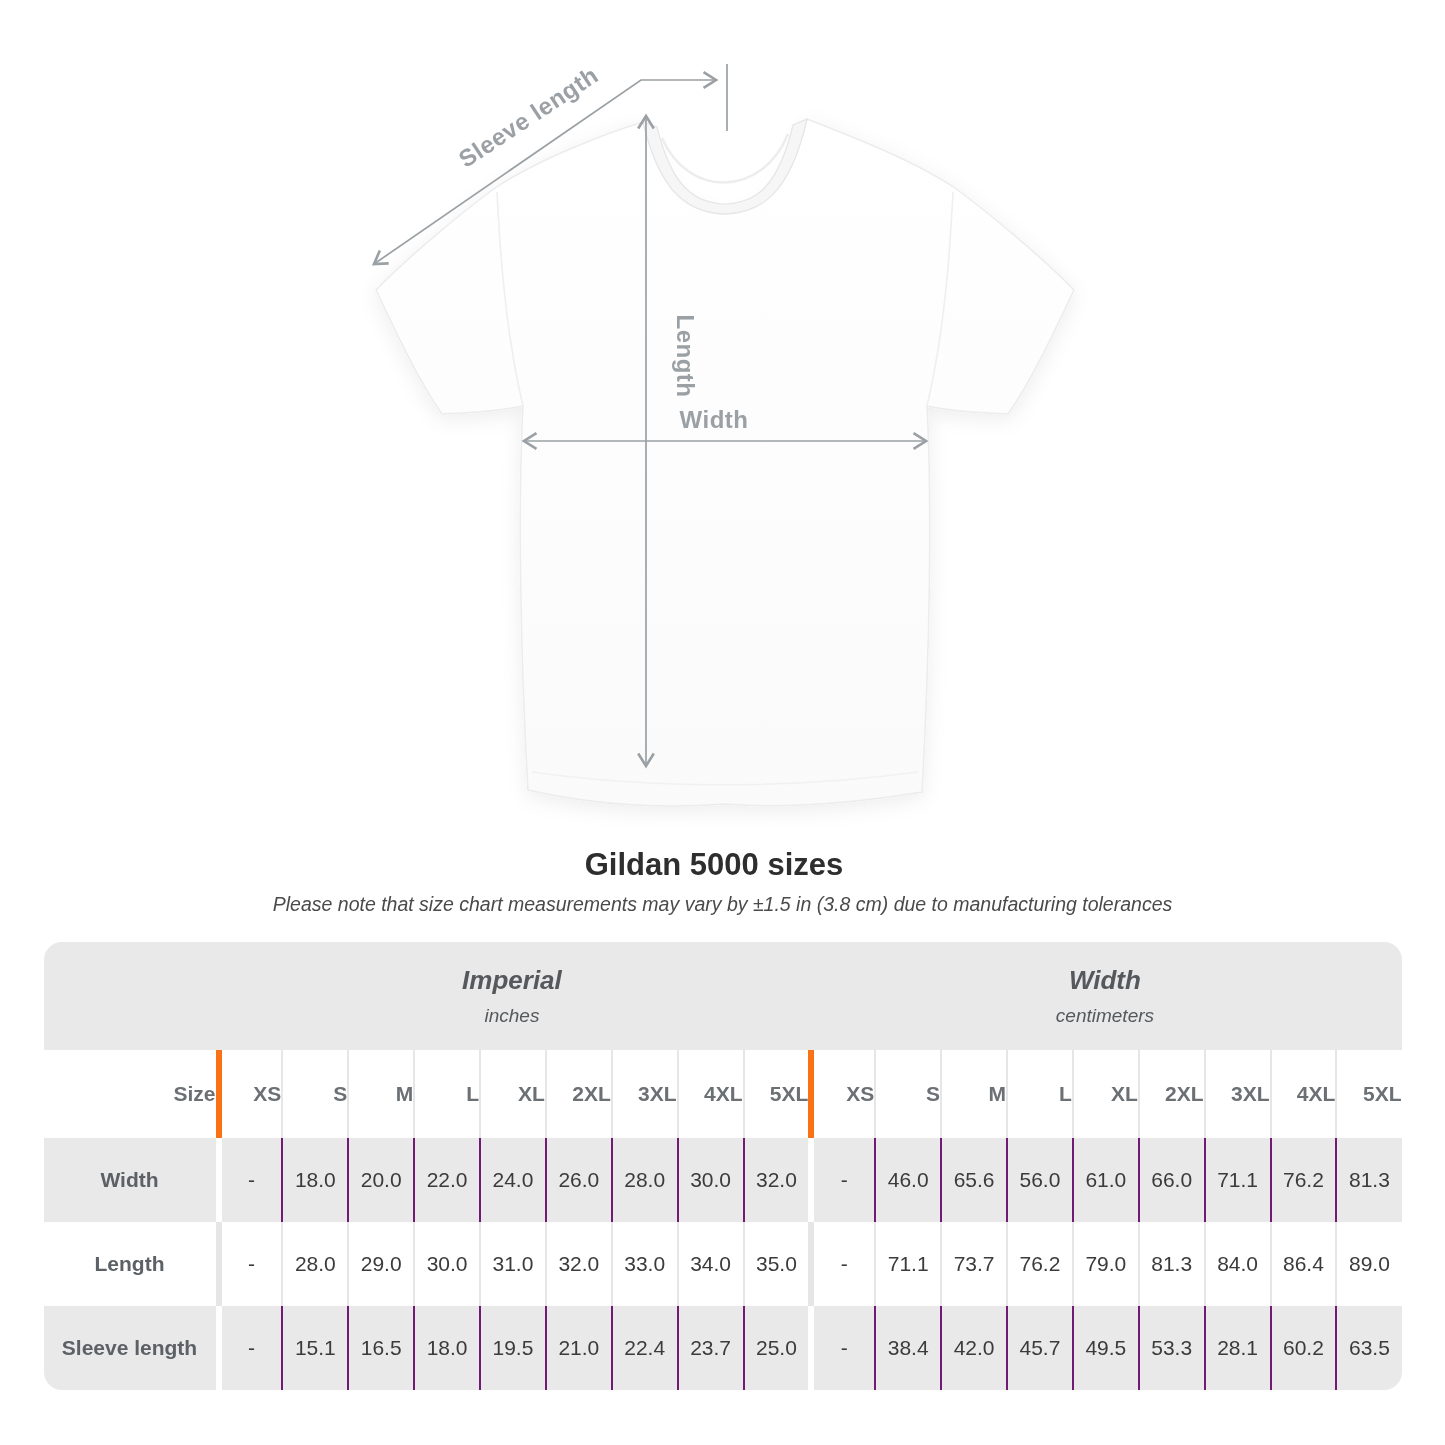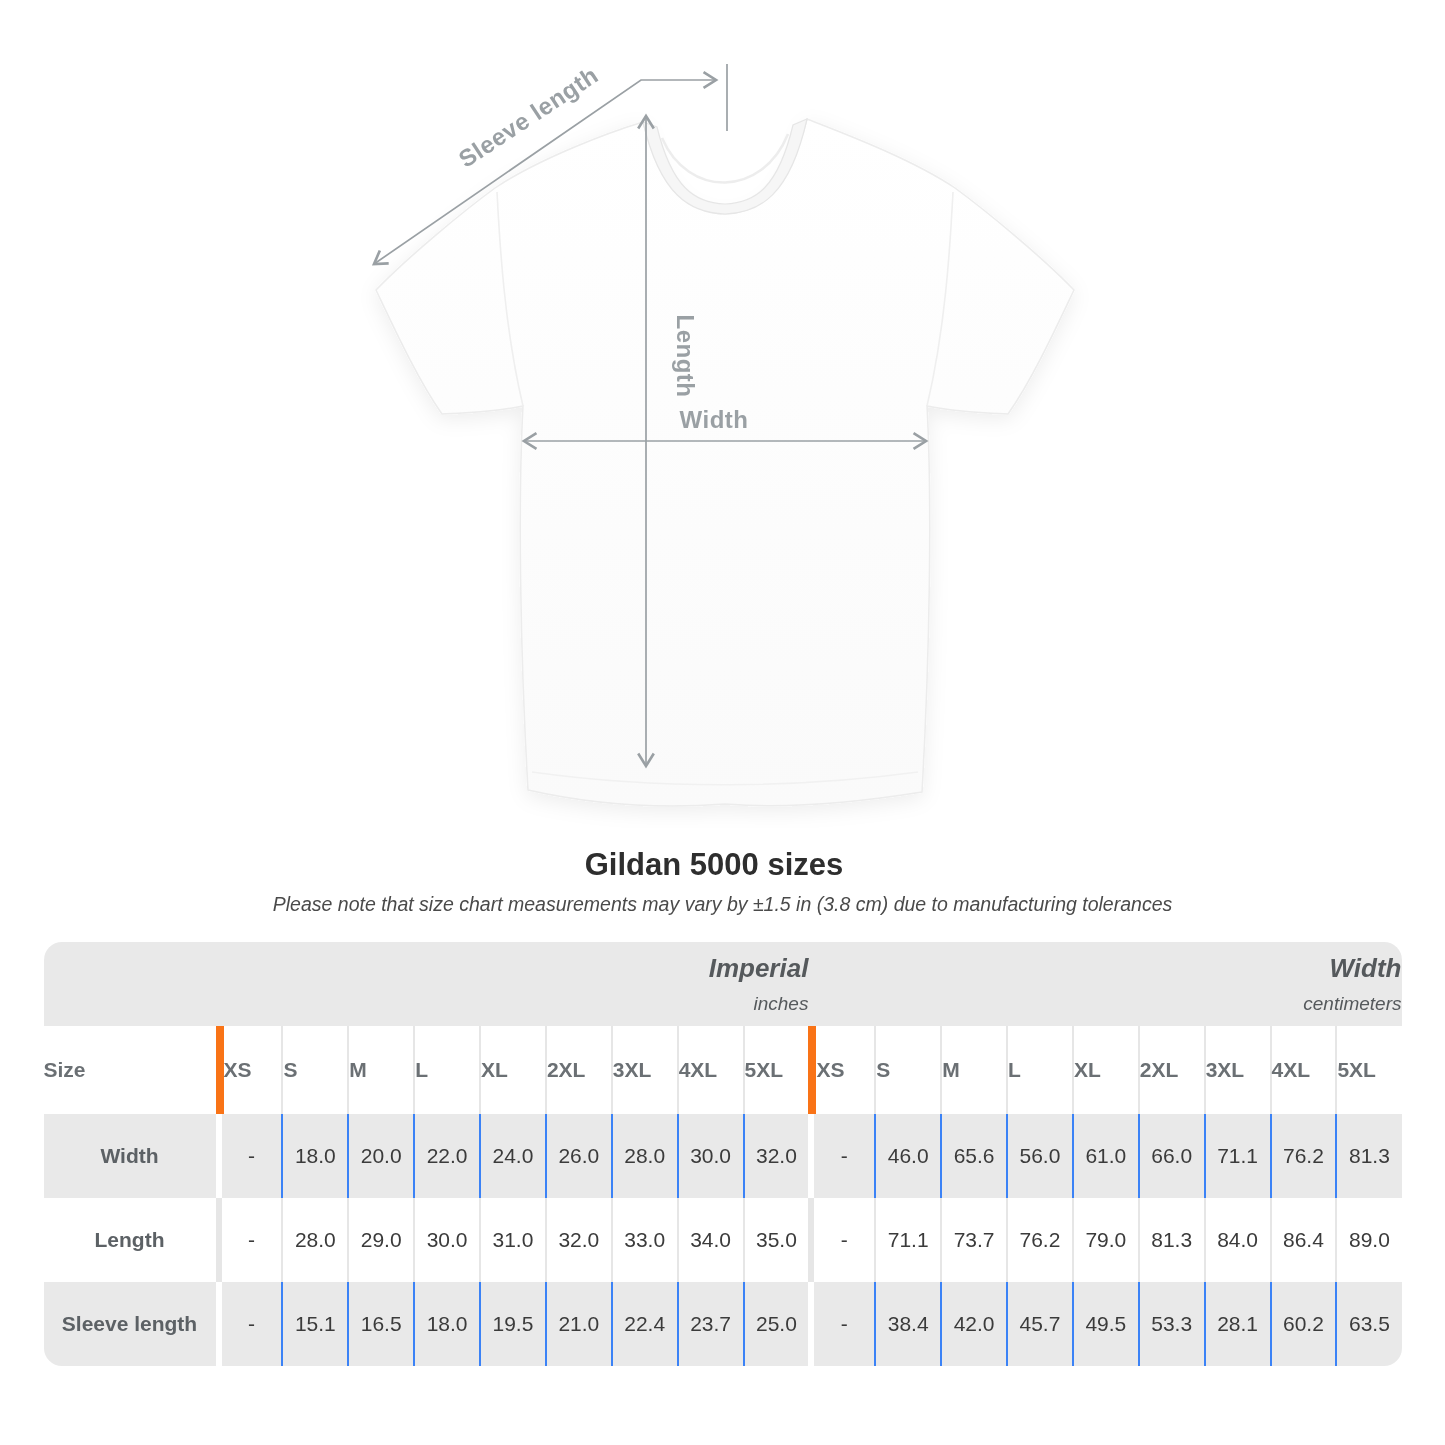--- a/index.html
+++ b/index.html
@@ -26,41 +26,41 @@
   }
 
   
   .table-wrap{
     width:1358px;margin:26px auto 0 auto;border-radius:18px;overflow:hidden;background:#ffffff;
   }
   table.size-table{
     width:100%;border-collapse:separate;border-spacing:0;table-layout:fixed;
   }
   .grp-row th{
-    background:#e9e9e9;height:84px;vertical-align:middle;text-align:right;padding:0;
+    background:#e9e9e9;height:108px;vertical-align:middle;text-align:center;padding:0;
   }
   .gname{font-size:26px;font-weight:bold;font-style:italic;color:#55595c;}
   .gunit{font-size:19px;font-style:italic;color:#55595c;margin-top:9px;font-weight:normal;}
   .size-row th{
-    background:#ffffff;height:88px;vertical-align:middle;text-align:left;
+    background:#ffffff;height:88px;vertical-align:middle;text-align:right;
     font-size:21px;font-weight:bold;color:#6b7074;padding:0;
   }
   tbody th,tbody td{
     height:84px;vertical-align:middle;text-align:center;padding:0;
   }
   tbody th{font-size:21px;font-weight:bold;color:#5c6165;}
   tbody td{font-size:21px;font-weight:normal;color:#3b3b3b;}
   tr.row-gray th,tr.row-gray td{background:#e9e9e9;}
   tr.row-white th,tr.row-white td{background:#ffffff;}
   
   .size-row .sep{border-left:2px solid #e6e6e6;}
-  .size-row .sep-thick{border-left:8px solid #f97316;}
+  .size-row .sep-thick{border-left:6px solid #f97316;}
   tr.row-white .sep{border-left:2px solid #e6e6e6;}
   tr.row-white .sep-thick{border-left:6px solid #e6e6e6;}
-  tr.row-gray .sep{border-left:2px solid #3b82f6;}
+  tr.row-gray .sep{border-left:2px solid #701a75;}
   tr.row-gray .sep-thick{border-left:6px solid #ffffff;}
 </style>
 </head>
 <body>
 
 <div class="page">
 
   <figure class="diagram">
     <svg viewBox="0 0 1445 828" xmlns="http://www.w3.org/2000/svg">
       <defs>

